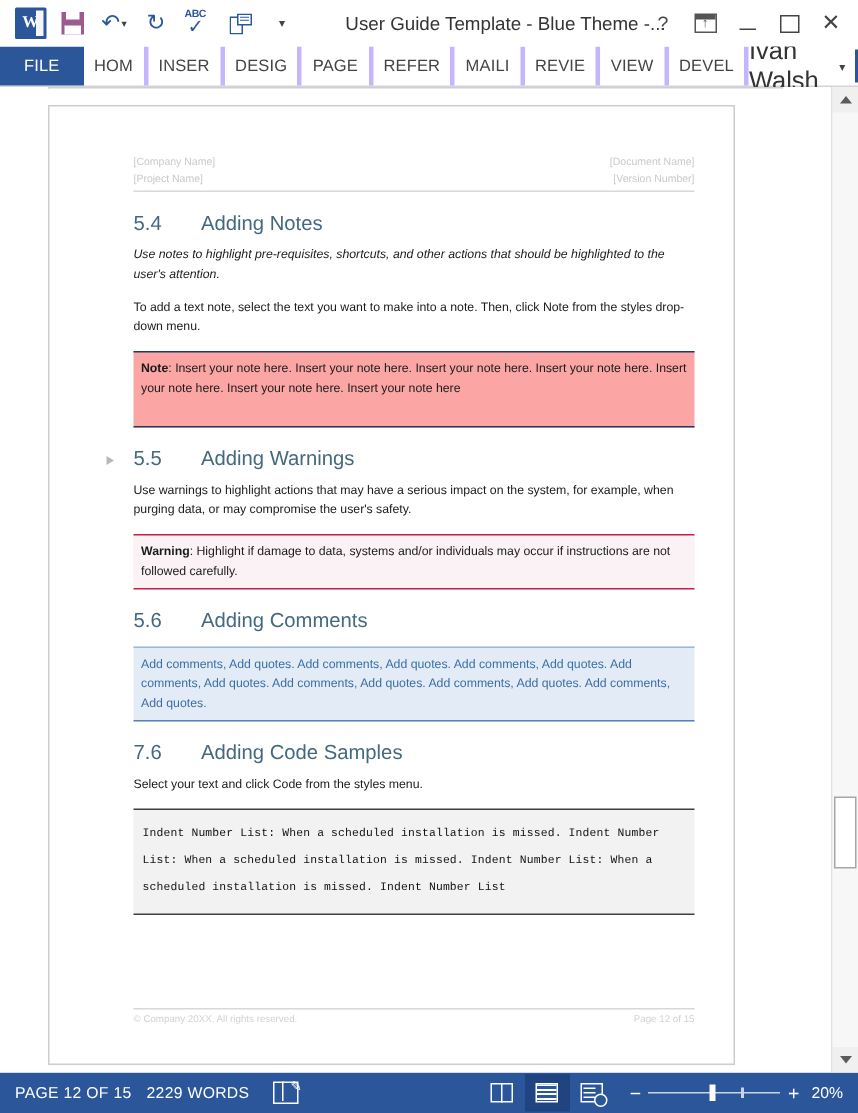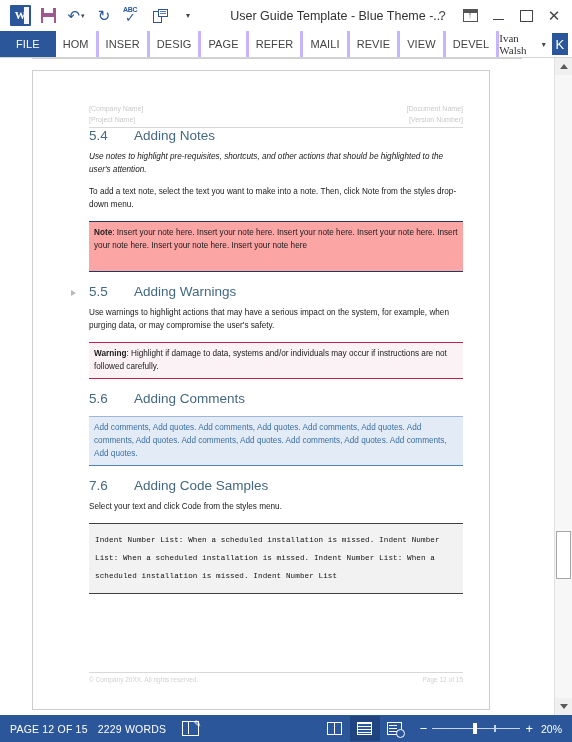--- a/index.html
+++ b/index.html
@@ -155,21 +155,21 @@
     border-right: none;
   }
   .tab.plain { border-right: 3px solid #c4b5fd; }
   .tab:last-of-type { border-right: none; }
   .user-area {
     margin-left: auto;
     display: flex; align-items: center;
     padding-right: 2px;
     gap: 4px;
   }
-  .user-name { font-size: 11px; color: #333; font-family: Liberation Serif, serif; }
+  .user-name { font-size: 17px; color: #333; }
   .avatar {
     width: 22px; height: 22px;
     background: #2b579a;
     color: #fff;
     display: flex; align-items: center; justify-content: center;
     font-size: 13px;
     margin-right: 2px;
   }
 
   
@@ -215,20 +215,21 @@
     color: #c9c9c9;
     line-height: 11px;
     padding-bottom: 2px;
     border-bottom: 1px solid #d8d8d8;
   }
   .hdr-col.right { text-align: right; }
 
   .h2 {
     display: flex;
     align-items: baseline;
+    margin-top: 13px;
     margin-bottom: 7px;
     position: relative;
   }
   .h2 .num {
     color: #44697f;
     font-size: 13.5px;
     width: 45px;
     flex: 0 0 45px;
   }
   .h2 .ttl {

